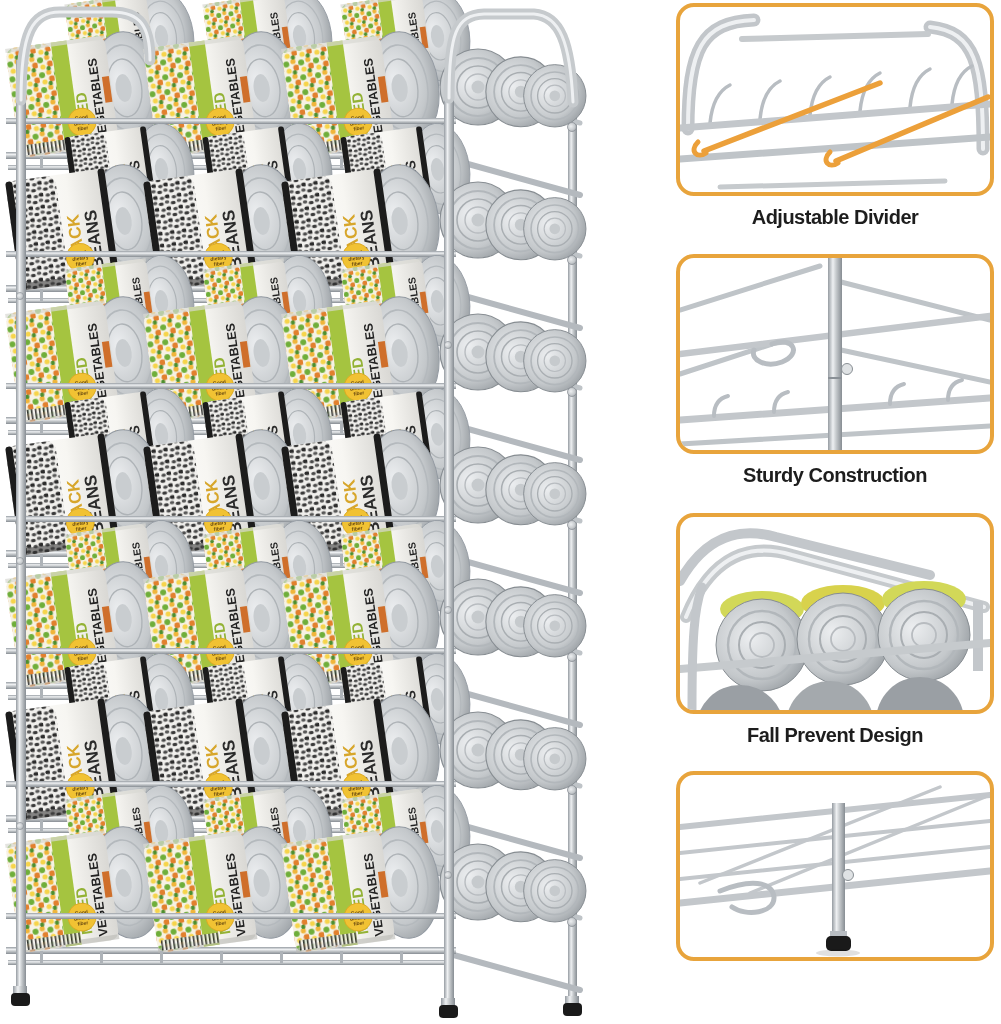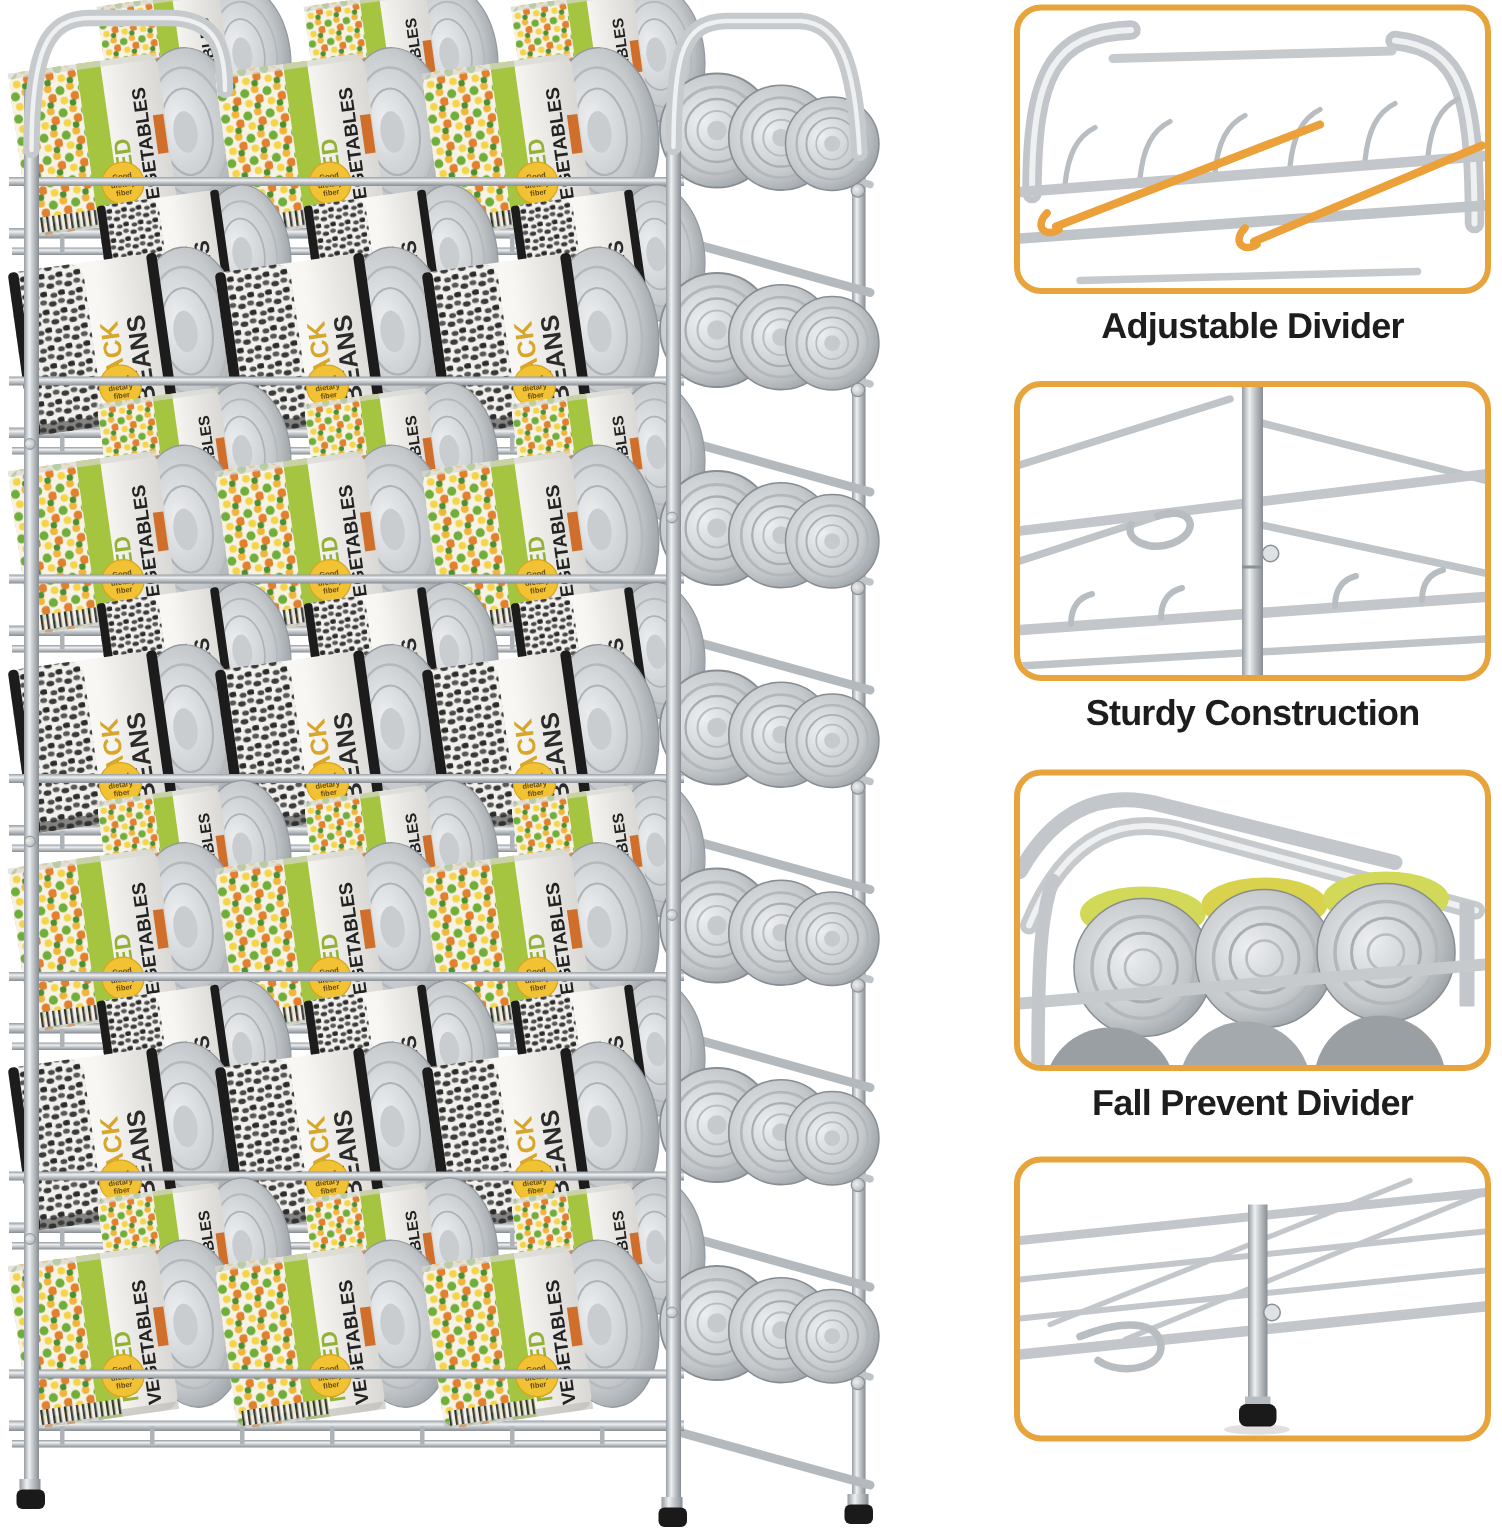--- a/index.html
+++ b/index.html
@@ -4,21 +4,21 @@
 <style>
   html,body{margin:0;padding:0;background:#fff;}
   .stage{position:relative;width:1001px;height:1024px;background:#ffffff;overflow:hidden;
          font-family:"Liberation Sans",sans-serif;}
   .rack-area{position:absolute;left:0;top:0;width:662px;height:1024px;}
   .features{position:absolute;left:676px;top:0;width:318px;display:flex;flex-direction:column;}
   .card{display:flex;flex-direction:column;}
   .thumb{width:318px;box-sizing:border-box;border:4px solid #E8A43C;border-radius:18px;
          background:#fff;overflow:hidden;}
   .thumb svg{display:block;}
-  .caption{height:33px;line-height:33px;text-align:center;font-size:24px;font-weight:bold;
+  .caption{height:33px;line-height:33px;text-align:center;font-size:20px;font-weight:bold;
            color:#1d1d1d;letter-spacing:-0.5px;padding:5px 0 6px;white-space:nowrap;}
   .c1{margin-top:3px;} .c1m{margin-bottom:14px;} .c2m{margin-bottom:15px;} .c3m{margin-bottom:13px;}
 </style>
 </head>
 <body>
 
 <div class="stage">
 
   <div class="rack-area">
   <svg width="662" height="1024" viewBox="0 0 662 1024" xmlns="http://www.w3.org/2000/svg">
@@ -320,21 +320,21 @@
           </g>
           <line x1="0" y1="152" x2="310" y2="126" stroke="#c6cacd" stroke-width="8" stroke-linecap="round"></line>
           <g>
             <circle cx="60" cy="212" r="44" fill="#9a9fa4"></circle>
               <circle cx="150" cy="208" r="44" fill="#a4a9ad"></circle>
             <circle cx="240" cy="204" r="44" fill="#9a9fa4"></circle>
           </g>
           <path d="M22,70 C14,92 12,122 12,193" fill="none" stroke="#c3c7cb" stroke-width="9" stroke-linecap="round"></path>
         </svg>
       </div>
-      <div class="caption c3m">Fall Prevent Divider</div>
+      <div class="caption c3m">Fall Prevent Design</div>
     </div>
 
     <div class="card">
       <div class="thumb">
         <svg width="310" height="182" viewBox="0 0 310 182">
           <g stroke="#c3c7cb" fill="none" stroke-linecap="round">
             <line x1="0" y1="52" x2="310" y2="20" stroke-width="6"></line>
             <line x1="0" y1="78" x2="310" y2="46" stroke-width="4"></line>
             <line x1="0" y1="104" x2="310" y2="72" stroke-width="4"></line>
             <line x1="20" y1="108" x2="260" y2="12" stroke-width="3.5"></line>

